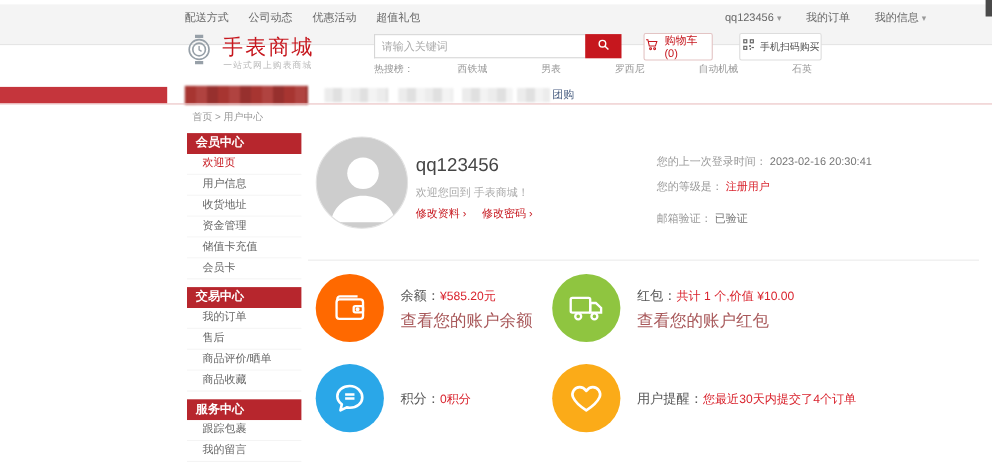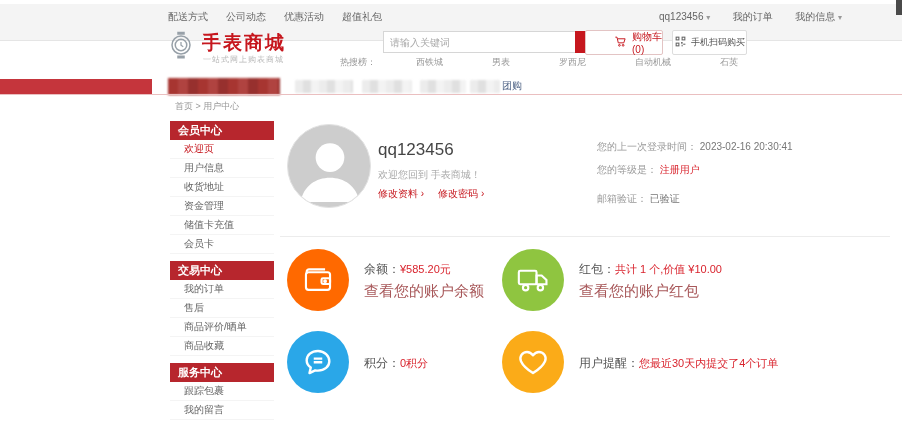--- a/index.html
+++ b/index.html
@@ -12,38 +12,38 @@
             background:#f4f4f4; border-bottom:1px solid #e5e5e5; }
   .topbar-left { position:absolute; left:168px; top:0; height:22px; line-height:22px; }
   .topbar-right { position:absolute; right:60px; top:0; height:22px; line-height:22px; white-space:nowrap; }
   .tb-link { display:inline-block; margin-right:18px; font-size:10px; color:#666; cursor:pointer; }
   .tb-link:last-child { margin-right:0; }
   .caret { font-size:8px; color:#999; }
   .scroll-notch { position:absolute; right:0; top:0; width:6px; height:15px; background:#4a4a4a; }
 
   
   .logo-icon { position:absolute; left:166px; top:30px; width:30px; height:30px; }
-  .logo-title { position:absolute; left:202px; top:30px; font-size:19px; font-weight:bold;
+  .logo-title { position:absolute; left:202px; top:30px; font-size:19px; font-weight:normal;
                 color:#c6171e; letter-spacing:2px; }
   .logo-slogan { position:absolute; left:203px; top:54px; font-size:8px; color:#b9b9b9; letter-spacing:1px; }
 
-  .searchbox { position:absolute; left:340px; top:31px; width:225px; height:38px; display:flex;margin-left:43px; }
+  .searchbox { position:absolute; left:340px; top:31px; width:225px; height:38px; display:flex; }
   .search-input { flex:1; height:22px; border:1px solid #d6d6d6; border-right:none;
                   font-size:10px; padding:0 6px; color:#333; outline:none; }
   .search-input::placeholder { color:#aaa; }
   .search-btn { width:33px; height:22px; background:#c6171e; border:none; cursor:pointer;
                 display:flex; align-items:center; justify-content:center; }
   .search-btn svg { width:13px; height:13px; }
 
   .hotwords { position:absolute; left:340px; top:56px; font-size:9px; color:#999; white-space:nowrap; }
   .hotword { display:inline-block; margin-right:9px; color:#999; cursor:pointer;margin-left:40px; }
 
-  .cart-btn { position:absolute; left:585px; top:30px; width:78px; height:25px; background:#fff;
+  .cart-btn { position:absolute; left:585px; top:30px; width:63px; height:25px; background:#fff;
               border:1px solid #e3c4c4; border-radius:2px; display:flex; align-items:center;
-              justify-content:center; gap:5px; cursor:pointer;padding-left:28px; }
+              justify-content:center; gap:5px; cursor:pointer; }
   .cart-btn svg { width:13px; height:13px; }
   .cart-label { font-size:10px; color:#c6171e; }
 
   .qr-btn { position:absolute; left:672px; top:30px; width:75px; height:25px; background:#fff;
             border:1px solid #ddd; border-radius:2px; display:flex; align-items:center;
             justify-content:center; gap:4px; cursor:pointer; }
   .qr-btn svg { width:13px; height:13px; }
   .qr-label { font-size:9px; color:#555; }
 
   

